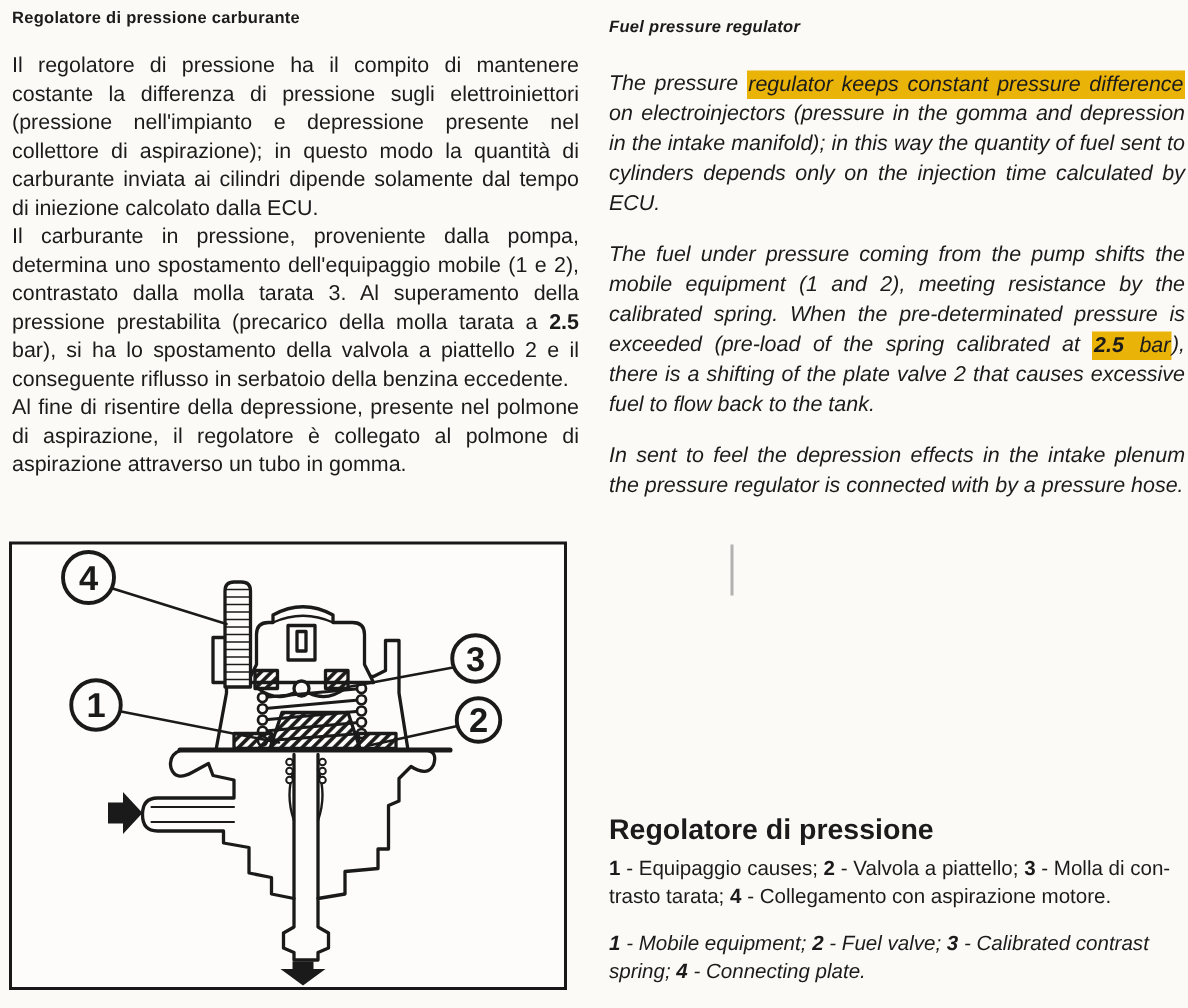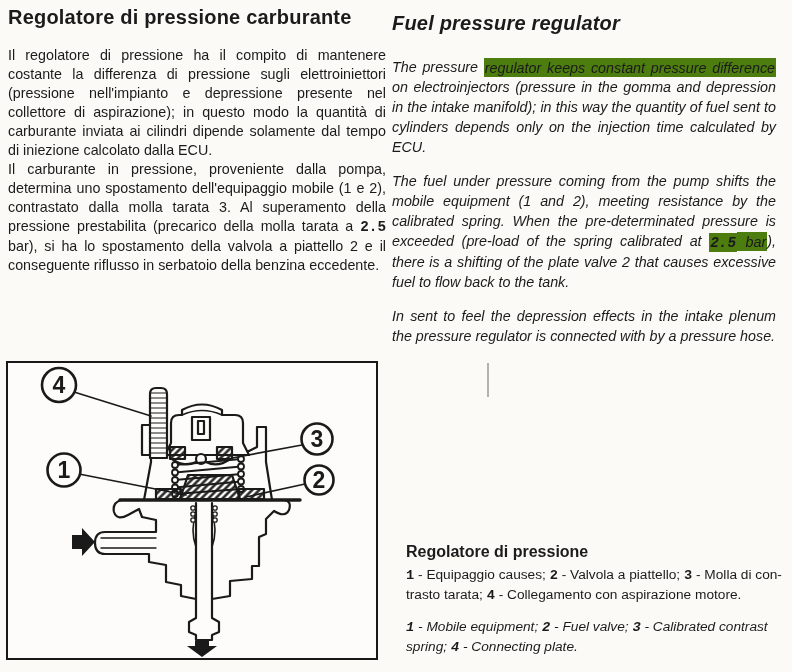--- a/index.html
+++ b/index.html
@@ -6,63 +6,64 @@
   body{
     width:792px;height:672px;
     background:#fbfaf6;
     font-family:"Liberation Sans", sans-serif;
     color:#1b1b1b;
     position:relative;
     overflow:hidden;
   }
   .col{position:absolute;top:6px;}
   .col-left{left:8px;width:378px;}
-  .col-right{left:392px;width:384px;}
+  .col-right{left:406px;width:384px;}
   .col h1{
-    font-size:20px;font-weight:bold;margin:0 0 17px 0;letter-spacing:.2px;
+    font-size:11px;font-weight:bold;margin:0 0 17px 0;letter-spacing:.2px;
   }
   .col-right h1{margin-top:6px;margin-bottom:22px;}
   .col p{
     font-size:14.3px;line-height:19px;text-align:justify;margin:0;
     -webkit-hyphens:manual;hyphens:manual;
   }
   .col-right p{line-height:20px;margin-bottom:14px;}
   .italic{font-style:italic;}
-  .seg-b{font-weight:bold;font-family:Liberation Mono, monospace;}
+  .seg-b{font-weight:bold;}
   .seg-hl{
-    background:#4d7c0f;
+    background:#eab308;
     box-decoration-break:clone;
     -webkit-box-decoration-break:clone;
     padding:1.5px 1px;
   }
   .figure{
     position:absolute;left:6px;top:361px;
     width:368px;height:295px;
     border:2.5px solid #181818;
     background:#fdfcfa;
     margin:0;
   }
   .figure svg{display:block;width:100%;height:100%;}
   .captions{position:absolute;left:406px;top:543px;width:384px;}
-  .captions h2{font-size:16px;font-weight:bold;margin:0 0 5px 0;}
+  .captions h2{font-size:19px;font-weight:bold;margin:0 0 5px 0;}
   .captions p{font-size:13.7px;line-height:18.5px;margin:0 0 13px 0;text-align:left;}
   .artifact-line{
     position:absolute;left:487px;top:363px;width:2px;height:34px;
     background:#8b8b8b;opacity:.65;
   }
 </style>
 </head>
 <body>
 
 <div class="page">
 
   <section class="col col-left">
     <h1>Regolatore di pressione carburante</h1>
     <p><span>Il regolatore di pressione ha il compito di mantenere costante la differenza di pressione sugli elettroiniettori (pressione nell'impianto e depressione presente nel collettore di aspirazione); in questo modo la quantità di carburante inviata ai cilindri dipende solamente dal tempo di iniezione calcolato dalla ECU.</span></p>
     <p><span>Il carburante in pressione, proveniente dalla pompa, determina uno spostamento dell'equipaggio mobile (1 e 2), contrastato dalla molla tarata 3. Al superamento della pressione prestabilita (precarico della molla tarata a </span><span class="seg-b">2.5</span><span> bar), si ha lo spostamento della valvola a piattello 2 e il conseguente riflusso in serbatoio della benzina ecce­dente.</span></p>
+    <p><span>Al fine di risentire della depressione, presente nel polmo­ne di aspirazione, il regolatore è collegato al polmone di aspirazione attraverso un tubo in gomma.</span></p>
   </section>
 
   <section class="col col-right italic">
     <h1>Fuel pressure regulator</h1>
     <p><span>The pressure </span><span class="seg-hl">regulator keeps constant pressure diffe­rence</span><span> on electroinjectors (pressure in the gomma and depression in the intake manifold); in this way the quan­tity of fuel sent to cylinders depends only on the injection time calculated by ECU.</span></p>
     <p><span>The fuel under pressure coming from the pump shifts the mobile equipment (1 and 2), meeting resistance by the calibrated spring. When the pre-determinated pressure is exceeded (pre-load of the spring calibrated at </span><span class="seg-b seg-hl">2.5</span><span class="seg-hl"> bar</span><span>), there is a shifting of the plate valve 2 that causes excessive fuel to flow back to the tank.</span></p>
     <p><span>In sent to feel the depression effects in the intake plenum the pressure regulator is connected with by a pressure hose.</span></p>
   </section>
 
   <figure class="figure">

